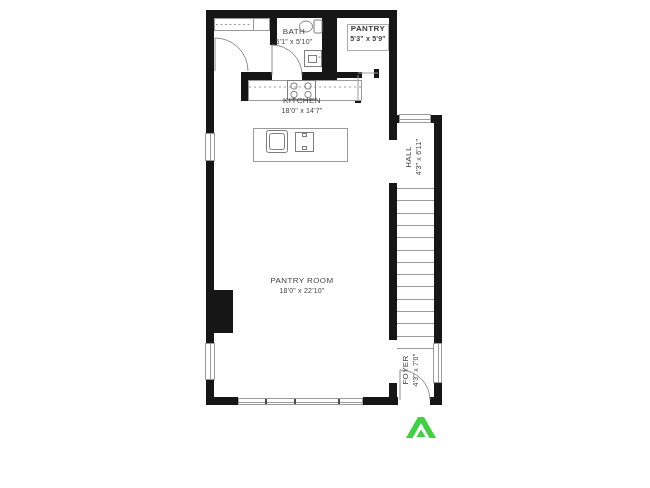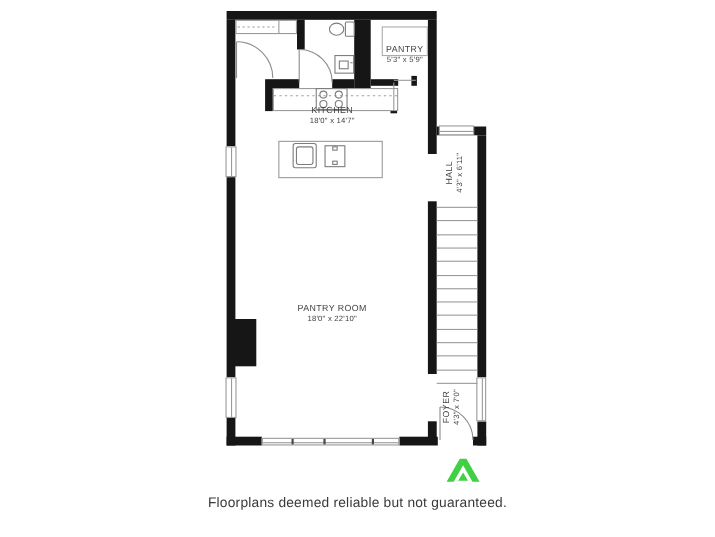--- a/index.html
+++ b/index.html
@@ -143,21 +143,25 @@
       <div class="tread" style="top: 73.8462px;"></div>
       <div class="tread" style="top: 86.1538px;"></div>
       <div class="tread" style="top: 98.4615px;"></div>
       <div class="tread" style="top: 110.769px;"></div>
       <div class="tread" style="top: 123.077px;"></div>
       <div class="tread" style="top: 135.385px;"></div>
       <div class="tread" style="top: 147.692px;"></div>
       <div class="tread" style="top: 160px;"></div>
     </div>
 
-  <div class="room-label" style="left:340px;top:40px;width:56px;">
+  <div class="room-label" style="left:249px;top:27px;width:90px;">
+    <div class="room-name">BATH</div>
+    <div class="room-dims">5'1" x 5'10"</div>
+  </div>
+  <div class="room-label" style="left:340px;top:24px;width:56px;font-weight:bold;">
     <div class="room-name">PANTRY</div>
     <div class="room-dims">5'3" x 5'9"</div>
   </div>
   <div class="room-label" style="left:242px;top:96px;width:120px;">
     <div class="room-name">KITCHEN</div>
     <div class="room-dims">18'0" x 14'7"</div>
   </div>
   <div class="room-label" style="left:240px;top:276px;width:124px;">
     <div class="room-name">PANTRY ROOM</div>
     <div class="room-dims">18'0" x 22'10"</div>
@@ -169,15 +173,14 @@
   <div class="room-label rot" style="left:411px;top:370px;">
     <div class="room-name">FOYER</div>
     <div class="room-dims">4'3" x 7'0"</div>
   </div>
 
   <svg style="left:403px;top:413px;" width="36" height="27" viewBox="0 0 36 27">
     <path class="logo-fill" d="M3,25 L15,4 L21,4 L33,25 L26.5,25 L18,10 L9.5,25 Z" fill="#3fd143"></path>
     <path class="logo-fill" d="M18,16.5 L22.5,24 L13.5,24 Z" fill="#3fd143"></path>
   </svg>
 
-  <div class="footer-text">Floorplans deemed reliable but not guaranteed.</div>
 
 </div>
 
 </body></html>

